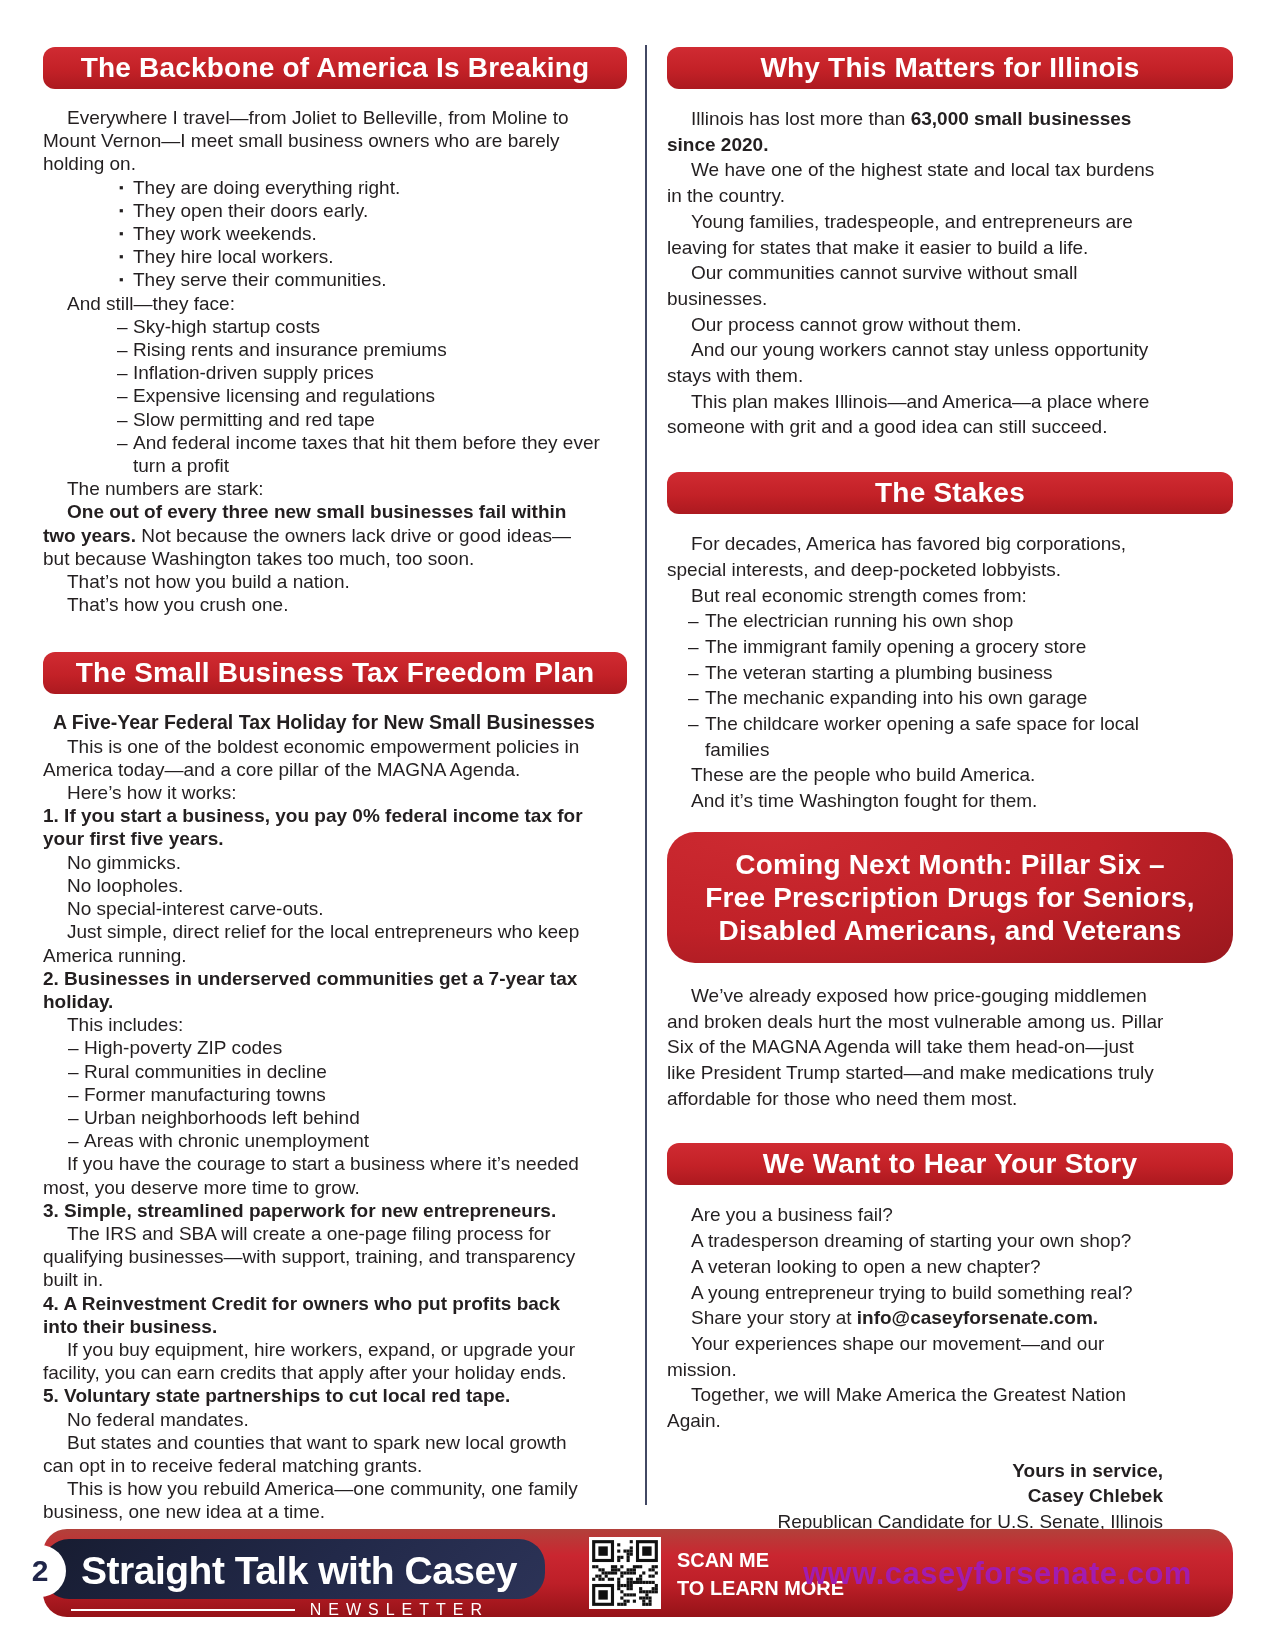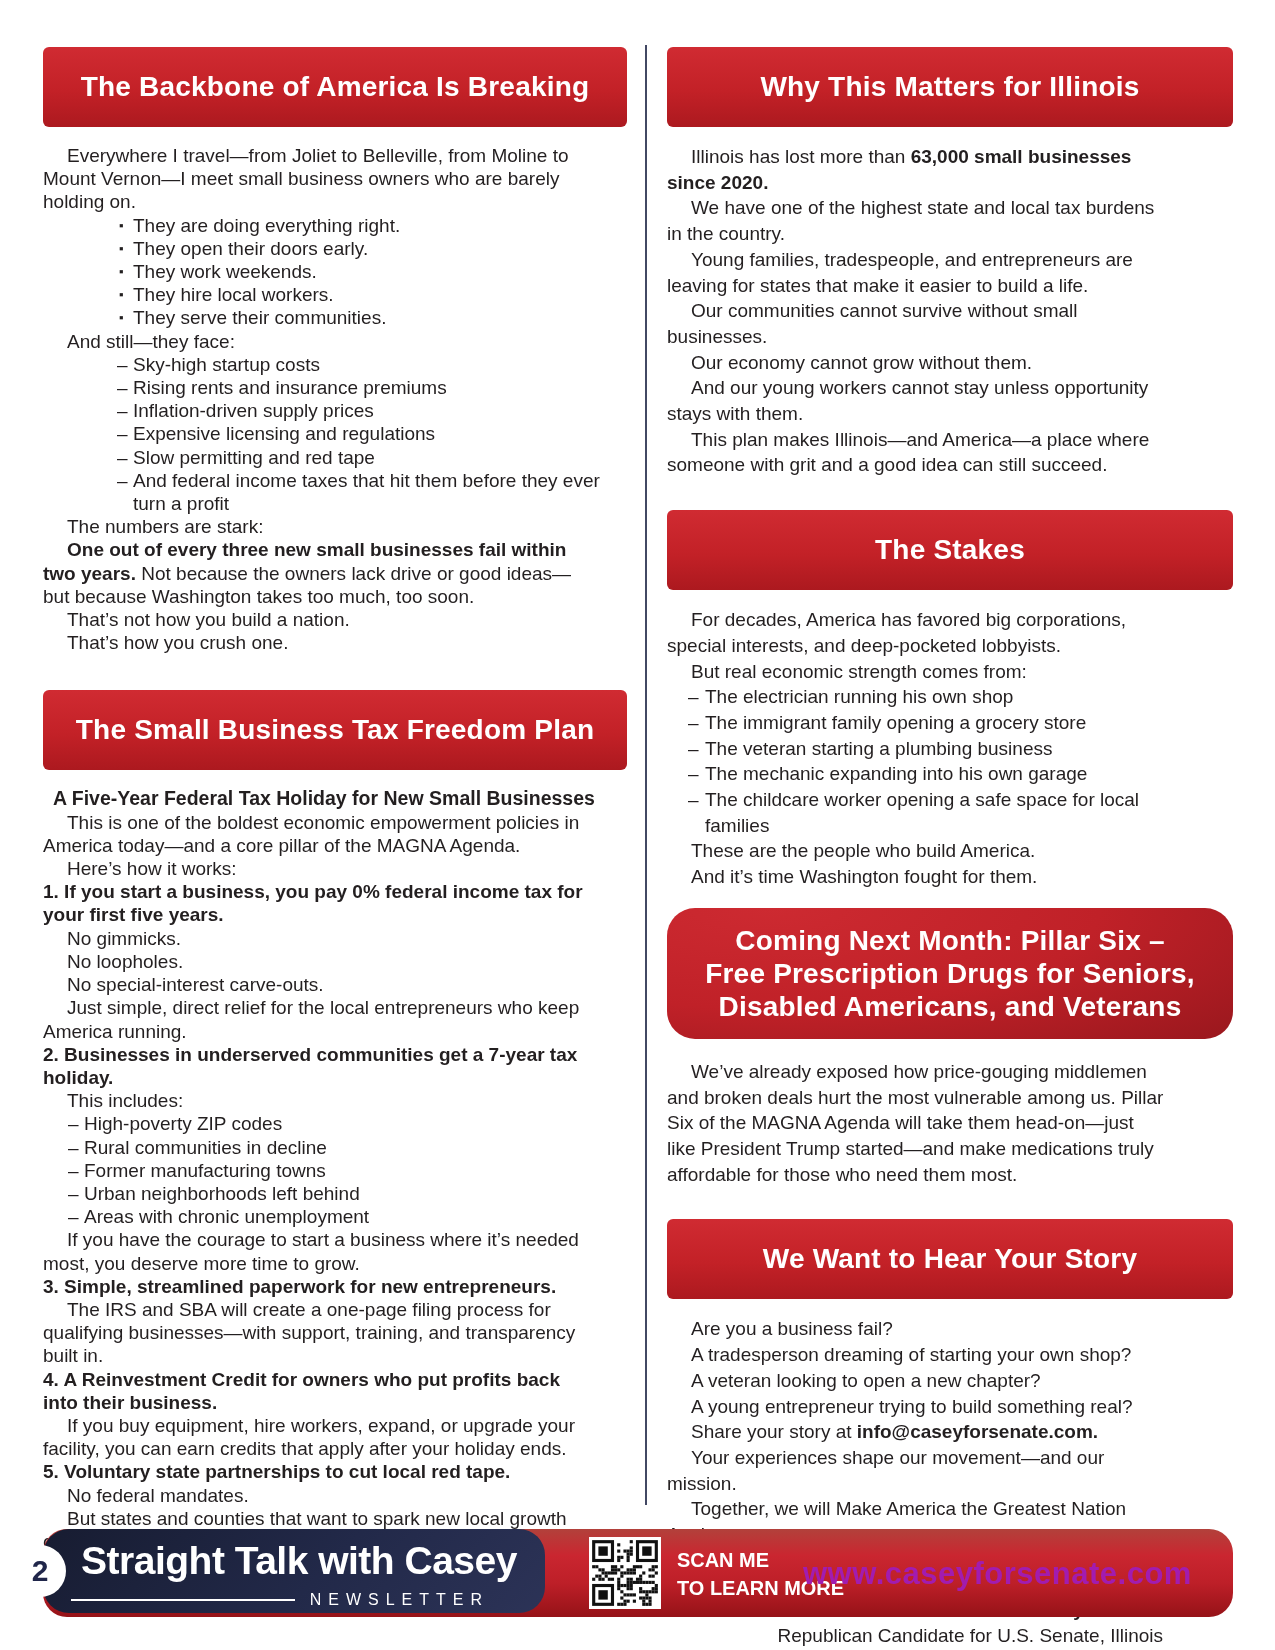--- a/index.html
+++ b/index.html
@@ -6,21 +6,21 @@
   .page{position:relative;width:1275px;height:1650px;margin:0 auto;background:#ffffff;
         font-family:"Liberation Sans",sans-serif;color:#231f20;overflow:hidden;}
 
   
   .col{position:absolute;top:47px;}
   .col-left{left:43px;width:584px;font-size:19px;line-height:23.2px;}
   .col-right{left:667px;width:566px;font-size:19px;line-height:25.7px;}
   .divider{position:absolute;left:645px;top:45px;width:2px;height:1460px;background:#424863;}
 
   
-  .banner{margin:32px 0 17px;padding:25px 8px;border-radius:6px;text-align:center;
+  .banner{margin:32px 0 17px;padding:6px 8px;border-radius:12px;text-align:center;
           color:#fff;font-weight:bold;font-size:28px;line-height:30px;letter-spacing:.2px;
           background:linear-gradient(180deg,#d02b32 0%,#c32127 55%,#ac191f 100%);}
   .col .banner:first-child{margin-top:0;}
   .banner.gap-lg{margin-top:36px;}
   .banner.multi{margin-top:18px;margin-bottom:20px;border-radius:28px;padding:16px 8px;line-height:33px;
           background:radial-gradient(130% 170% at 18% 0%,#cd2a31 0%,#c02128 45%,#8d141a 100%);}
   .banner-line{display:block;}
 
   
   .para{margin:0;padding-right:30px;}
@@ -41,21 +41,21 @@
   .dash-right li::before{content:"–";position:absolute;left:21px;}
 
   .signature{margin-top:24px;padding-right:70px;text-align:right;}
   .sig-line{display:block;}
   .sig-line.b{font-weight:bold;}
 
   
   .footer{position:absolute;left:43px;top:1529px;width:1190px;height:88px;}
   .footer-red{position:absolute;left:0;top:0;right:0;bottom:0;border-radius:24px;
           background:linear-gradient(180deg,#b2413b 0%,#ca2630 30%,#bd1f28 62%,#951217 100%);}
-  .brand{position:absolute;left:0;top:0;width:502px;height:84px;border-radius:26px;
+  .brand{position:absolute;left:0;top:10px;width:502px;height:60px;border-radius:26px;
           background:linear-gradient(135deg,#171c31 0%,#222949 55%,#2c3357 100%);}
   .brand-title{position:absolute;left:30px;top:10px;width:452px;text-align:center;
           color:#fff;font-weight:bold;font-size:39px;letter-spacing:-.5px;white-space:nowrap;}
   .brand-sub-row{position:absolute;left:28px;right:56px;top:62px;display:flex;align-items:center;}
   .brand-line{flex:1;height:2px;background:#fff;margin-right:15px;}
   .brand-sub{color:#fff;font-size:16px;font-weight:400;letter-spacing:7px;white-space:nowrap;}
   .page-circle{position:absolute;left:-29px;top:16px;width:52px;height:52px;border-radius:50%;
           background:#fff;display:flex;align-items:center;justify-content:center;
           font-weight:bold;font-size:30px;color:#20264a;z-index:3;}
   .qr{position:absolute;left:546px;top:8px;width:72px;height:72px;background:#fff;}
@@ -121,21 +121,21 @@
       <p class="para indent"><span>But states and counties that want to spark new local growth can opt in to receive federal matching grants.</span></p>
       <p class="para indent"><span>This is how you rebuild America—one community, one family business, one new idea at a time.</span></p>
     </div>
   <div class="divider"></div>
   <div class="col col-right" id="col-right">
       <div class="banner">Why This Matters for Illinois</div>
       <p class="para indent"><span>Illinois has lost more than </span><b>63,000 small businesses since 2020.</b></p>
       <p class="para indent"><span>We have one of the highest state and local tax burdens in the country.</span></p>
       <p class="para indent"><span>Young families, tradespeople, and entrepreneurs are leaving for states that make it easier to build a life.</span></p>
       <p class="para indent"><span>Our communities cannot survive without small businesses.</span></p>
-      <p class="para indent"><span>Our economy cannot grow without them.</span></p>
+      <p class="para indent"><span>Our process cannot grow without them.</span></p>
       <p class="para indent"><span>And our young workers cannot stay unless opportunity stays with them.</span></p>
       <p class="para indent"><span>This plan makes Illinois—and America—a place where someone with grit and a good idea can still succeed.</span></p>
       <div class="banner">The Stakes</div>
       <p class="para indent"><span>For decades, America has favored big corporations, special interests, and deep-pocketed lobbyists.</span></p>
       <p class="para indent"><span>But real economic strength comes from:</span></p>
       <ul class="dash-right">
         <li><span>The electrician running his own shop</span></li>
         <li><span>The immigrant family opening a grocery store</span></li>
         <li><span>The veteran starting a plumbing business</span></li>
         <li><span>The mechanic expanding into his own garage</span></li>

